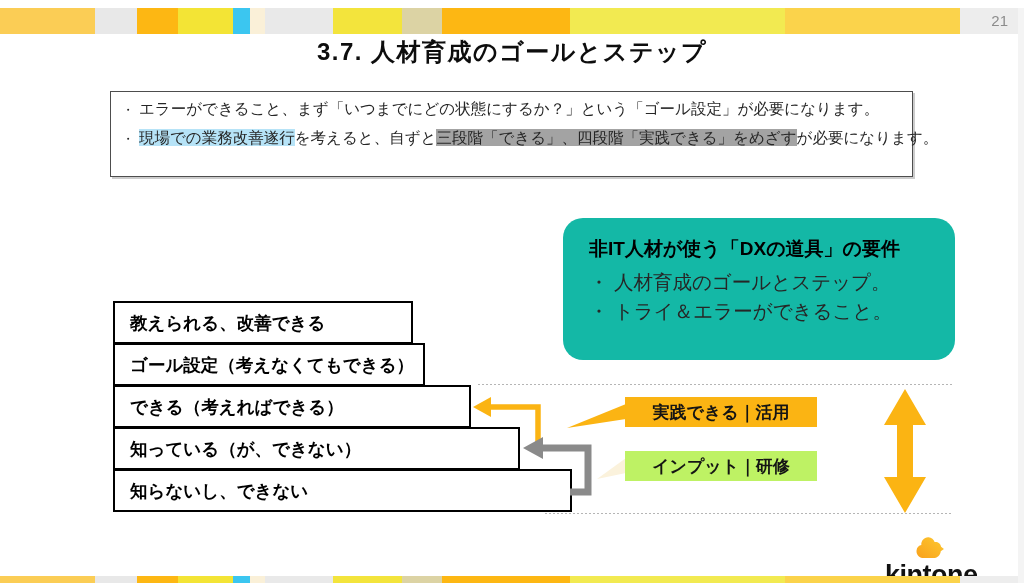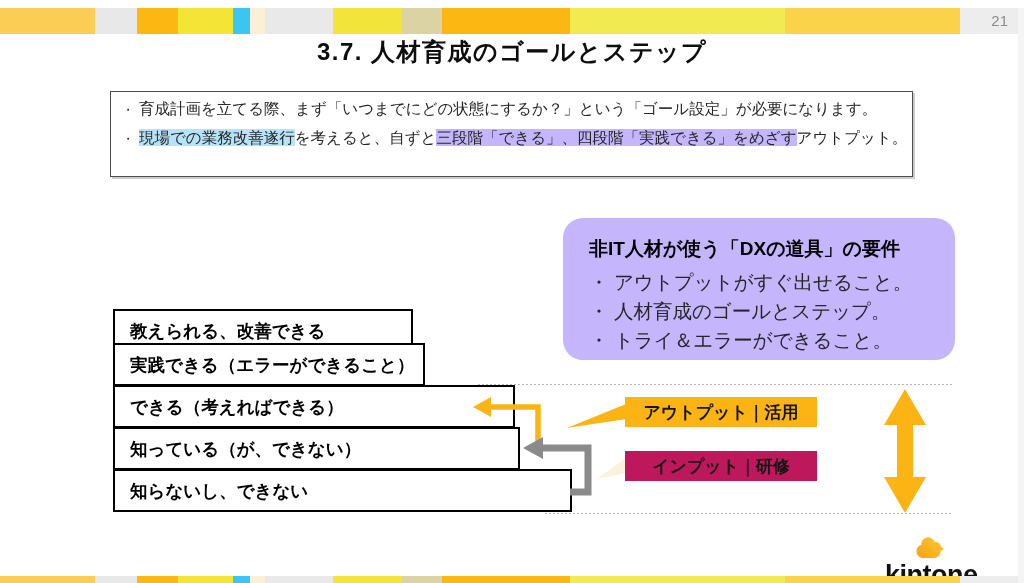--- a/index.html
+++ b/index.html
@@ -66,60 +66,59 @@
       <div class="seg" style="width: 215px; background: rgb(242, 234, 81);"></div>
       <div class="seg" style="width: 175px; background: rgb(251, 211, 75);"></div>
       <div class="seg" style="width: 58px; background: rgb(237, 237, 237);"></div>
     </div>
   <div class="page-number" style="color: rgb(140, 140, 140);">21</div>
 
   <h1 class="title">3.7. 人材育成のゴールとステップ</h1>
 
   <div class="intro-box">
     <div id="intro-lines">
-        <div class="intro-line"><span class="marker">・</span><span>育成計画を立てる際、まず「いつまでにどの状態にするか？」という「ゴール設定」が必要になります。</span></div>
-        <div class="intro-line"><span class="marker">・</span><span class="hl" style="background: rgb(182, 227, 247);">現場での業務改善遂行</span><span>を考えると、自ずと</span><span class="hl" style="background: #c4b5fd;">三段階「できる」、四段階「実践できる」をめざす</span><span>アウトプット。</span></div>
+        <div class="intro-line"><span class="marker">・</span><span>エラーができること、まず「いつまでにどの状態にするか？」という「ゴール設定」が必要になります。</span></div>
+        <div class="intro-line"><span class="marker">・</span><span class="hl" style="background: rgb(182, 227, 247);">現場での業務改善遂行</span><span>を考えると、自ずと</span><span class="hl" style="background: #a3a3a3;">三段階「できる」、四段階「実践できる」をめざす</span><span>が必要になります。</span></div>
       </div>
   </div>
 
-  <div class="req-box" style="background-color: #c4b5fd;">
+  <div class="req-box" style="background-color: #14b8a6;">
     <div class="req-title">非IT人材が使う「DXの道具」の要件</div>
     <div id="req-bullets">
-        <div class="req-bullet">・ アウトプットがすぐ出せること。</div>
         <div class="req-bullet">・ 人材育成のゴールとステップ。</div>
         <div class="req-bullet">・ トライ＆エラーができること。</div>
       </div>
   </div>
 
   <div class="stairs" id="stairs">
-      <div class="stair" style="top: 8px; width: 300px;">教えられる、改善できる</div>
-      <div class="stair" style="top: 42px; width: 312px;">実践できる（エラーができること）</div>
-      <div class="stair" style="top: 84px; width: 402px;">できる（考えればできる）</div>
+      <div class="stair" style="top: 0px; width: 300px;">教えられる、改善できる</div>
+      <div class="stair" style="top: 42px; width: 312px;">ゴール設定（考えなくてもできる）</div>
+      <div class="stair" style="top: 84px; width: 358px;">できる（考えればできる）</div>
       <div class="stair" style="top: 126px; width: 407px;">知っている（が、できない）</div>
       <div class="stair" style="top: 168px; width: 459px;">知らないし、できない</div>
     </div>
 
   <svg class="overlay" width="1024" height="583">
     <line class="dotted" x1="478" y1="376.5" x2="953" y2="376.5" stroke="#B5B5B5"></line>
     <line class="dotted" x1="545" y1="505.5" x2="953" y2="505.5" stroke="#B5B5B5"></line>
 
     <path d="M538,443 V399 H488" fill="none" stroke-width="5.5" stroke="#FBB413"></path>
     <polygon points="473,399 491,389 491,409" fill="#FBB413"></polygon>
 
     <path d="M570,484 H588 V440 H536" fill="none" stroke-width="7" stroke="#8A8A8A"></path>
     <polygon points="523,440 543,429 543,451" fill="#8A8A8A"></polygon>
 
     <polygon points="626,396 626,411 567,420" fill="#FBB413"></polygon>
     <polygon points="626,450 626,465 597,471" fill="#FBF2DC"></polygon>
 
     <polygon points="905,381 926,417 913,417 913,469 926,469 905,505 884,469 897,469 897,417 884,417" fill="#FBB413"></polygon>
   </svg>
 
-  <div class="callout" id="output-label" style="background-color: rgb(251, 180, 19);">アウトプット｜活用</div>
-  <div class="callout" id="input-label" style="background-color: #be185d;">インプット｜研修</div>
+  <div class="callout" id="output-label" style="background-color: rgb(251, 180, 19);">実践できる｜活用</div>
+  <div class="callout" id="input-label" style="background-color: #bef264;">インプット｜研修</div>
 
   <div class="logo">
     <svg width="30" height="25" viewBox="0 0 31 26">
       <defs>
         <linearGradient id="kg" x1="0" y1="1" x2="1" y2="0">
           <stop offset="0" stop-color="#F9A11B"></stop>
           <stop offset="1" stop-color="#FDC930"></stop>
         </linearGradient>
       </defs>
       <path fill="url(#kg)" d="M9,24 C4,24 1,20 1.5,16 C1.8,13 4,10.8 6.5,10.5 C6,6 9.5,2 14,2.3 C17,2.5 19.5,4.5 20.3,7.3 C23.5,6.8 26.6,9 27,12.2 L30,14.5 L26.7,16.8 C26.3,20.8 23,24 18.8,24 Z"></path>

